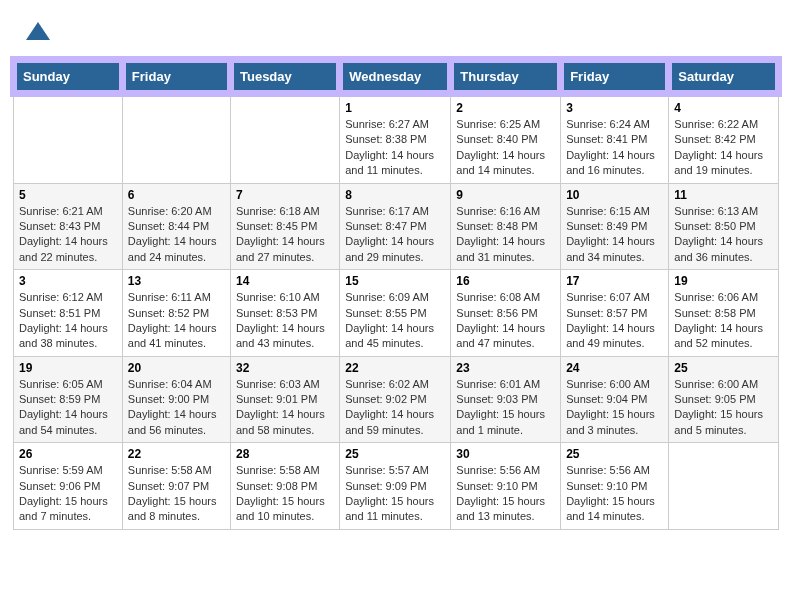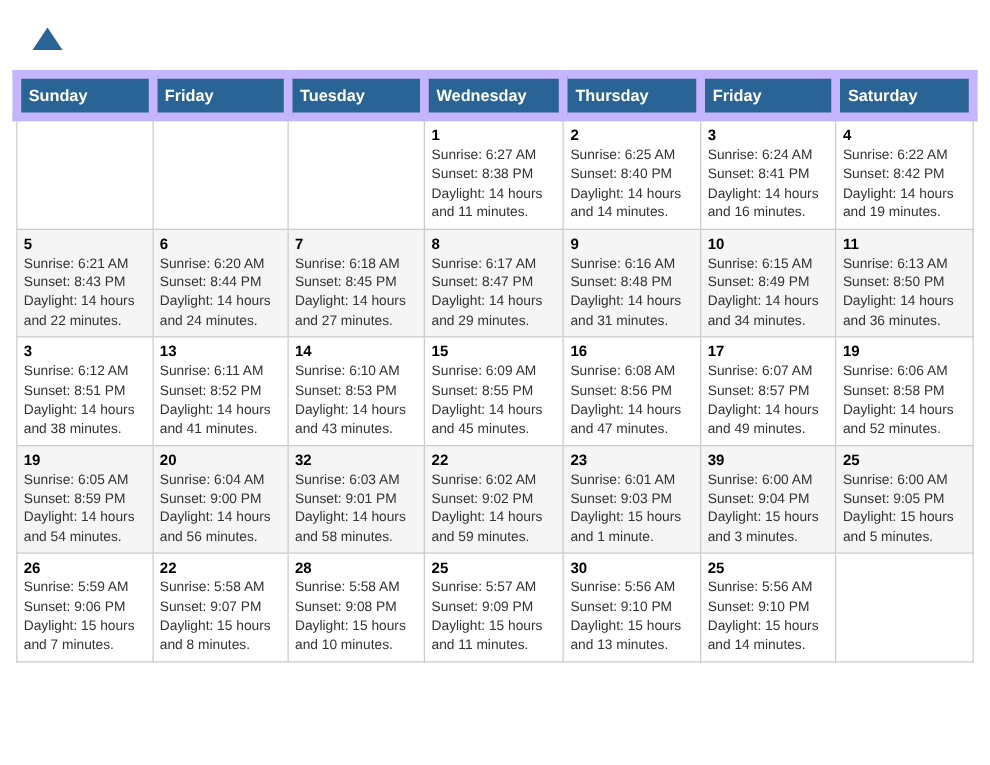--- a/index.html
+++ b/index.html
@@ -216,21 +216,21 @@
         </td>
         <td>
           <span class="day-num">22</span>
           <div class="day-info">Sunrise: 6:02 AM<br>Sunset: 9:02 PM<br>Daylight: 14 hours<br>and 59 minutes.</div>
         </td>
         <td>
           <span class="day-num">23</span>
           <div class="day-info">Sunrise: 6:01 AM<br>Sunset: 9:03 PM<br>Daylight: 15 hours<br>and 1 minute.</div>
         </td>
         <td>
-          <span class="day-num">39</span>
+          <span class="day-num">24</span>
           <div class="day-info">Sunrise: 6:00 AM<br>Sunset: 9:04 PM<br>Daylight: 15 hours<br>and 3 minutes.</div>
         </td>
         <td>
           <span class="day-num">25</span>
           <div class="day-info">Sunrise: 6:00 AM<br>Sunset: 9:05 PM<br>Daylight: 15 hours<br>and 5 minutes.</div>
         </td>
       </tr>
       <tr>
         <td>
           <span class="day-num">26</span>

